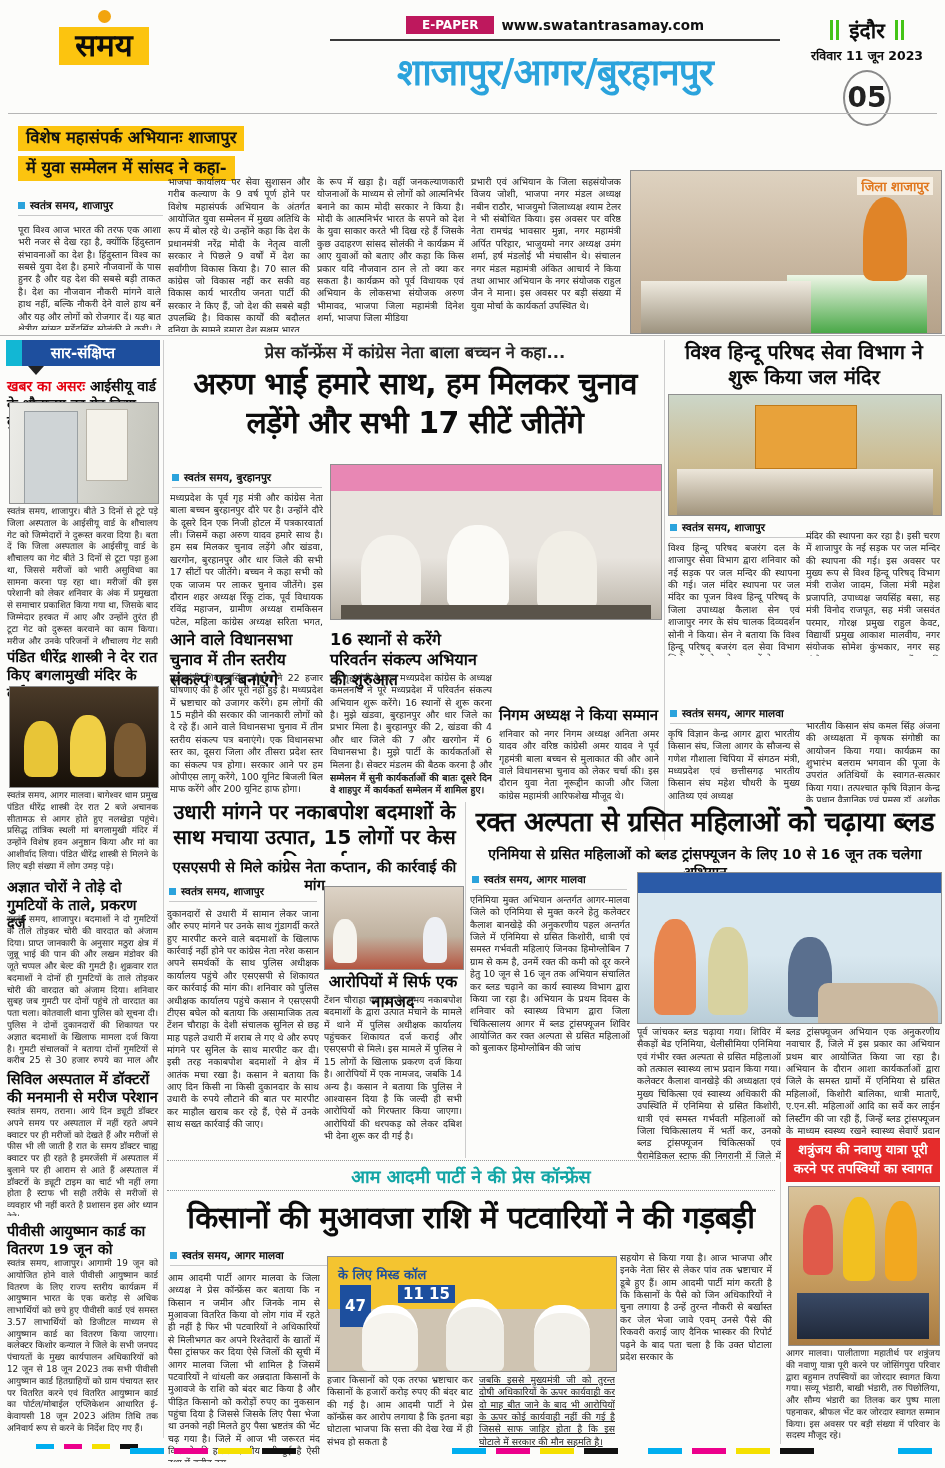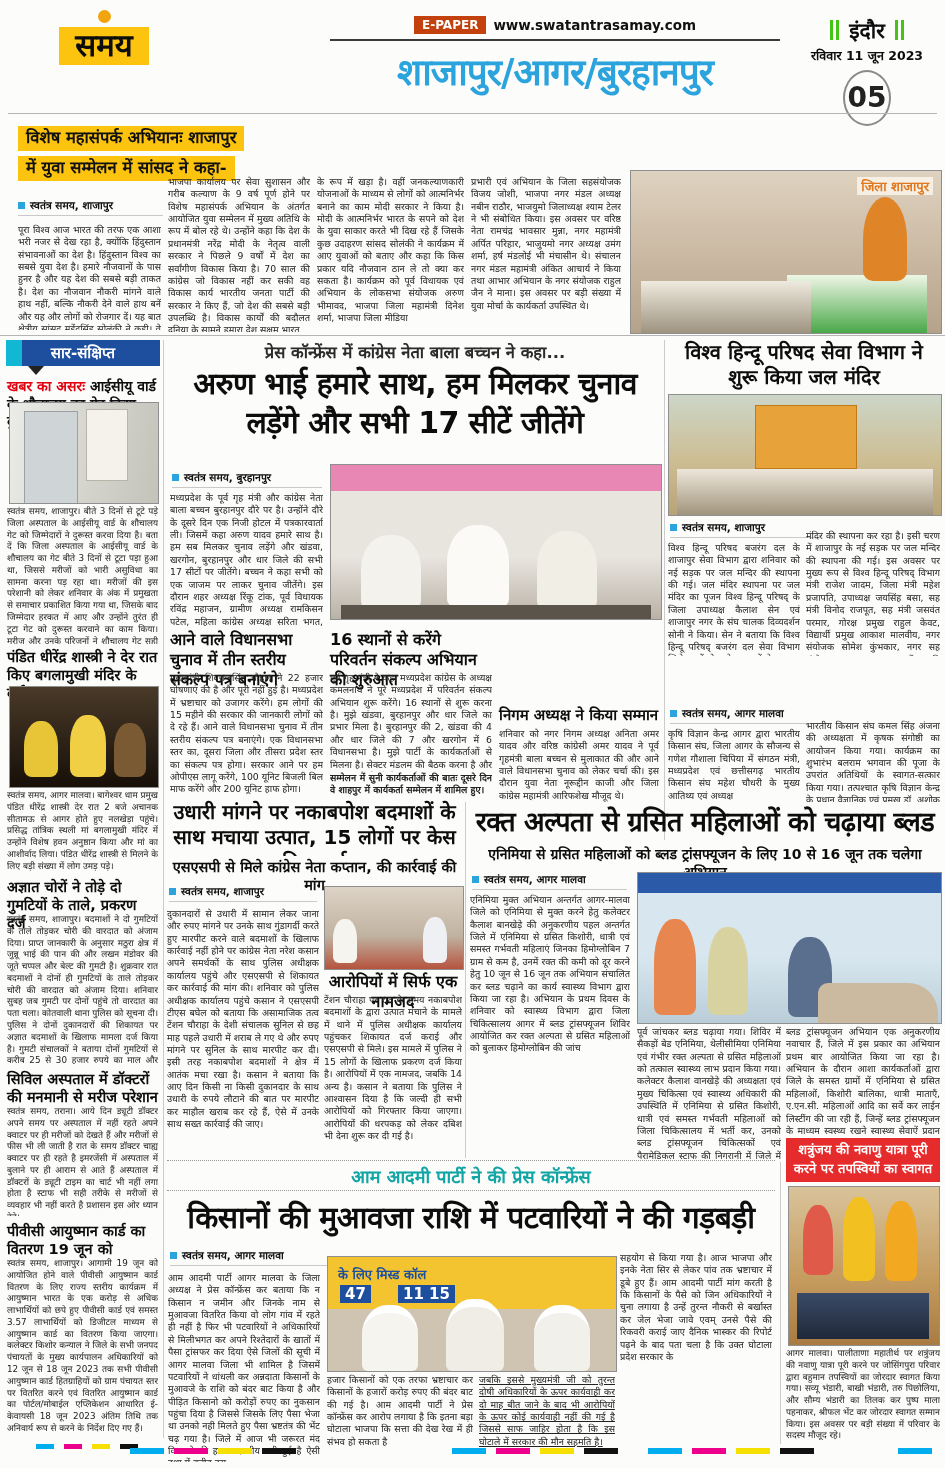--- a/index.html
+++ b/index.html
@@ -32,21 +32,21 @@
 
 <div id="page">
 
   <div class="abs" style="left:28px;top:10px;width:152px;text-align:center;">
     <div style="width:13px;height:13px;border-radius:50%;background:#f2a40e;margin:0 auto 1px;"></div>
     <div style="display:inline-block;background:#fcc40f;padding:1px 16px;font-size:31px;font-weight:800;line-height:1.15;color:#0d0d0d;margin-top:3px;">समय</div>
   </div>
 
   <div class="abs" style="left:320px;top:16px;width:470px;">
     <div style="display:flex;justify-content:center;align-items:center;gap:7px;">
-      <span style="background:#c2410c;color:#fff;font-weight:800;font-size:12px;padding:2px 8px;">E-PAPER</span>
+      <span style="background:#be185d;color:#fff;font-weight:800;font-size:12px;padding:2px 16px;">E-PAPER</span>
       <span style="font-size:13.5px;font-weight:600;color:#111;">www.swatantrasamay.com</span>
     </div>
     <div style="border-top:2px solid #3a3a3a;margin:5px 10px 4px;"></div>
     <div style="text-align:center;font-size:37px;font-weight:800;letter-spacing:-1px;color:#2ba3dc;white-space:nowrap;overflow:hidden;">शाजापुर/आगर/बुरहानपुर</div>
   </div>
 
   <div class="abs" style="left:800px;top:16px;width:134px;text-align:center;">
     <div style="display:flex;justify-content:center;align-items:center;gap:10px;">
       <span class="greenbars"></span>
       <span style="font-size:21px;font-weight:800;color:#0d0d0d;">इंदौर</span>
@@ -217,21 +217,21 @@
   <div class="dotline" style="left:167px;top:1190px;width:608px;"></div>
   <div class="abs headline" style="left:167px;top:1196px;width:608px;height:50px;font-size:30px;letter-spacing:-0.5px;text-align:center;white-space:nowrap;overflow:hidden;">किसानों की मुआवजा राशि में पटवारियों ने की गड़बड़ी</div>
   <div class="abs byline" style="left:170px;top:1248px;width:158px;">
     <span class="sq"></span>
     <span>स्वतंत्र समय, आगर मालवा</span>
   </div>
   <div class="abs body-text" style="left:168px;top:1272px;width:152px;height:190px;">आम आदमी पार्टी आगर मालवा के जिला अध्यक्ष ने प्रेस कॉन्फ्रेंस कर बताया कि न किसान न जमीन और जिनके नाम से मुआवजा वितरित किया वो लोग गांव में रहते ही नहीं है फिर भी पटवारियों ने अधिकारियों से मिलीभगत कर अपने रिश्तेदारों के खातों में पैसा ट्रांसफर कर दिया ऐसे जिलों की सूची में आगर मालवा जिला भी शामिल है जिसमें पटवारियों ने धांधली कर अन्नदाता किसानों के मुआवजे के राशि को बंदर बाट किया है और पीड़ित किसानो को करोड़ों रुपए का नुकसान पहुंचा दिया है जिससे जिसके लिए पैसा भेजा था उनको नही मिलते हुए पैसा भ्रष्टतंत्र की भेंट चढ़ गया है। जिले में आज भी जरूरत मंद किसानो की हालत दयनीय बनी हुई है ऐसी दशा में करीब दस</div>
 
   <div class="photo" style="left:327px;top:1256px;width:288px;height:114px;background:linear-gradient(180deg,#f4c430 0 52px,#cfc4b2 52px 100%);">
     <span class="decor" style="left:10px;top:8px;color:#1d4f9e;font-weight:800;font-size:13px;">के लिए मिस्ड कॉल</span>
-    <span class="decor" style="left:12px;top:28px;color:#fff;background:#1d4f9e;font-weight:800;font-size:15px;padding:0 5px;">47</span>
+    <span class="decor" style="left:12px;top:28px;color:#fff;background:#1d4f9e;font-weight:800;font-size:15px;padding:12px 5px;">47</span>
     <span class="decor" style="left:70px;top:28px;color:#fff;background:#1d4f9e;font-weight:800;font-size:15px;padding:0 5px;">11 15</span>
     <div class="decor" style="left:34px;bottom:0;width:56px;height:58px;background:#f6f4ee;border-radius:45% 45% 6px 6px;border-top:8px solid #fff;"></div>
     <div class="decor" style="left:118px;bottom:0;width:58px;height:64px;background:#efede6;border-radius:45% 45% 6px 6px;border-top:8px solid #fff;"></div>
     <div class="decor" style="left:206px;bottom:0;width:56px;height:58px;background:#f2f0ea;border-radius:45% 45% 6px 6px;border-top:8px solid #fff;"></div>
   </div>
 
   <div class="abs body-text" style="left:327px;top:1374px;width:146px;height:88px;">हजार किसानों को एक तरफा भ्रष्टाचार कर किसानों के हजारों करोड़ रुपए की बंदर बाट की गई है। आम आदमी पार्टी ने प्रेस कॉन्फ्रेंस कर आरोप लगाया है कि इतना बड़ा घोटाला भाजपा कि सत्ता की देख रेख में ही संभव हो सकता है</div>
   <div class="abs body-text" style="left:479px;top:1374px;width:136px;height:88px;text-decoration:underline;">जबकि इससे मुख्यमंत्री जी को तुरन्त दोषी अधिकारियों के ऊपर कार्यवाही कर दो माह बीत जाने के बाद भी आरोपियों के ऊपर कोई कार्यवाही नहीं की गई है जिससे साफ जाहिर होता है कि इस घोटाले में सरकार की मौन सहमति है।</div>
   <div class="abs body-text" style="left:620px;top:1252px;width:152px;height:212px;">सहयोग से किया गया है। आज भाजपा और इनके नेता सिर से लेकर पांव तक भ्रष्टाचार में डूबे हुए हैं। आम आदमी पार्टी मांग करती है कि किसानों के पैसे को जिन अधिकारियों ने चुना लगाया है उन्हें तुरन्त नौकरी से बर्खास्त कर जेल भेजा जावे एवम् उनसे पैसे की रिकवरी कराई जाए दैनिक भास्कर की रिपोर्ट पढ़ने के बाद पता चला है कि उक्त घोटाला प्रदेश सरकार के</div>
 

